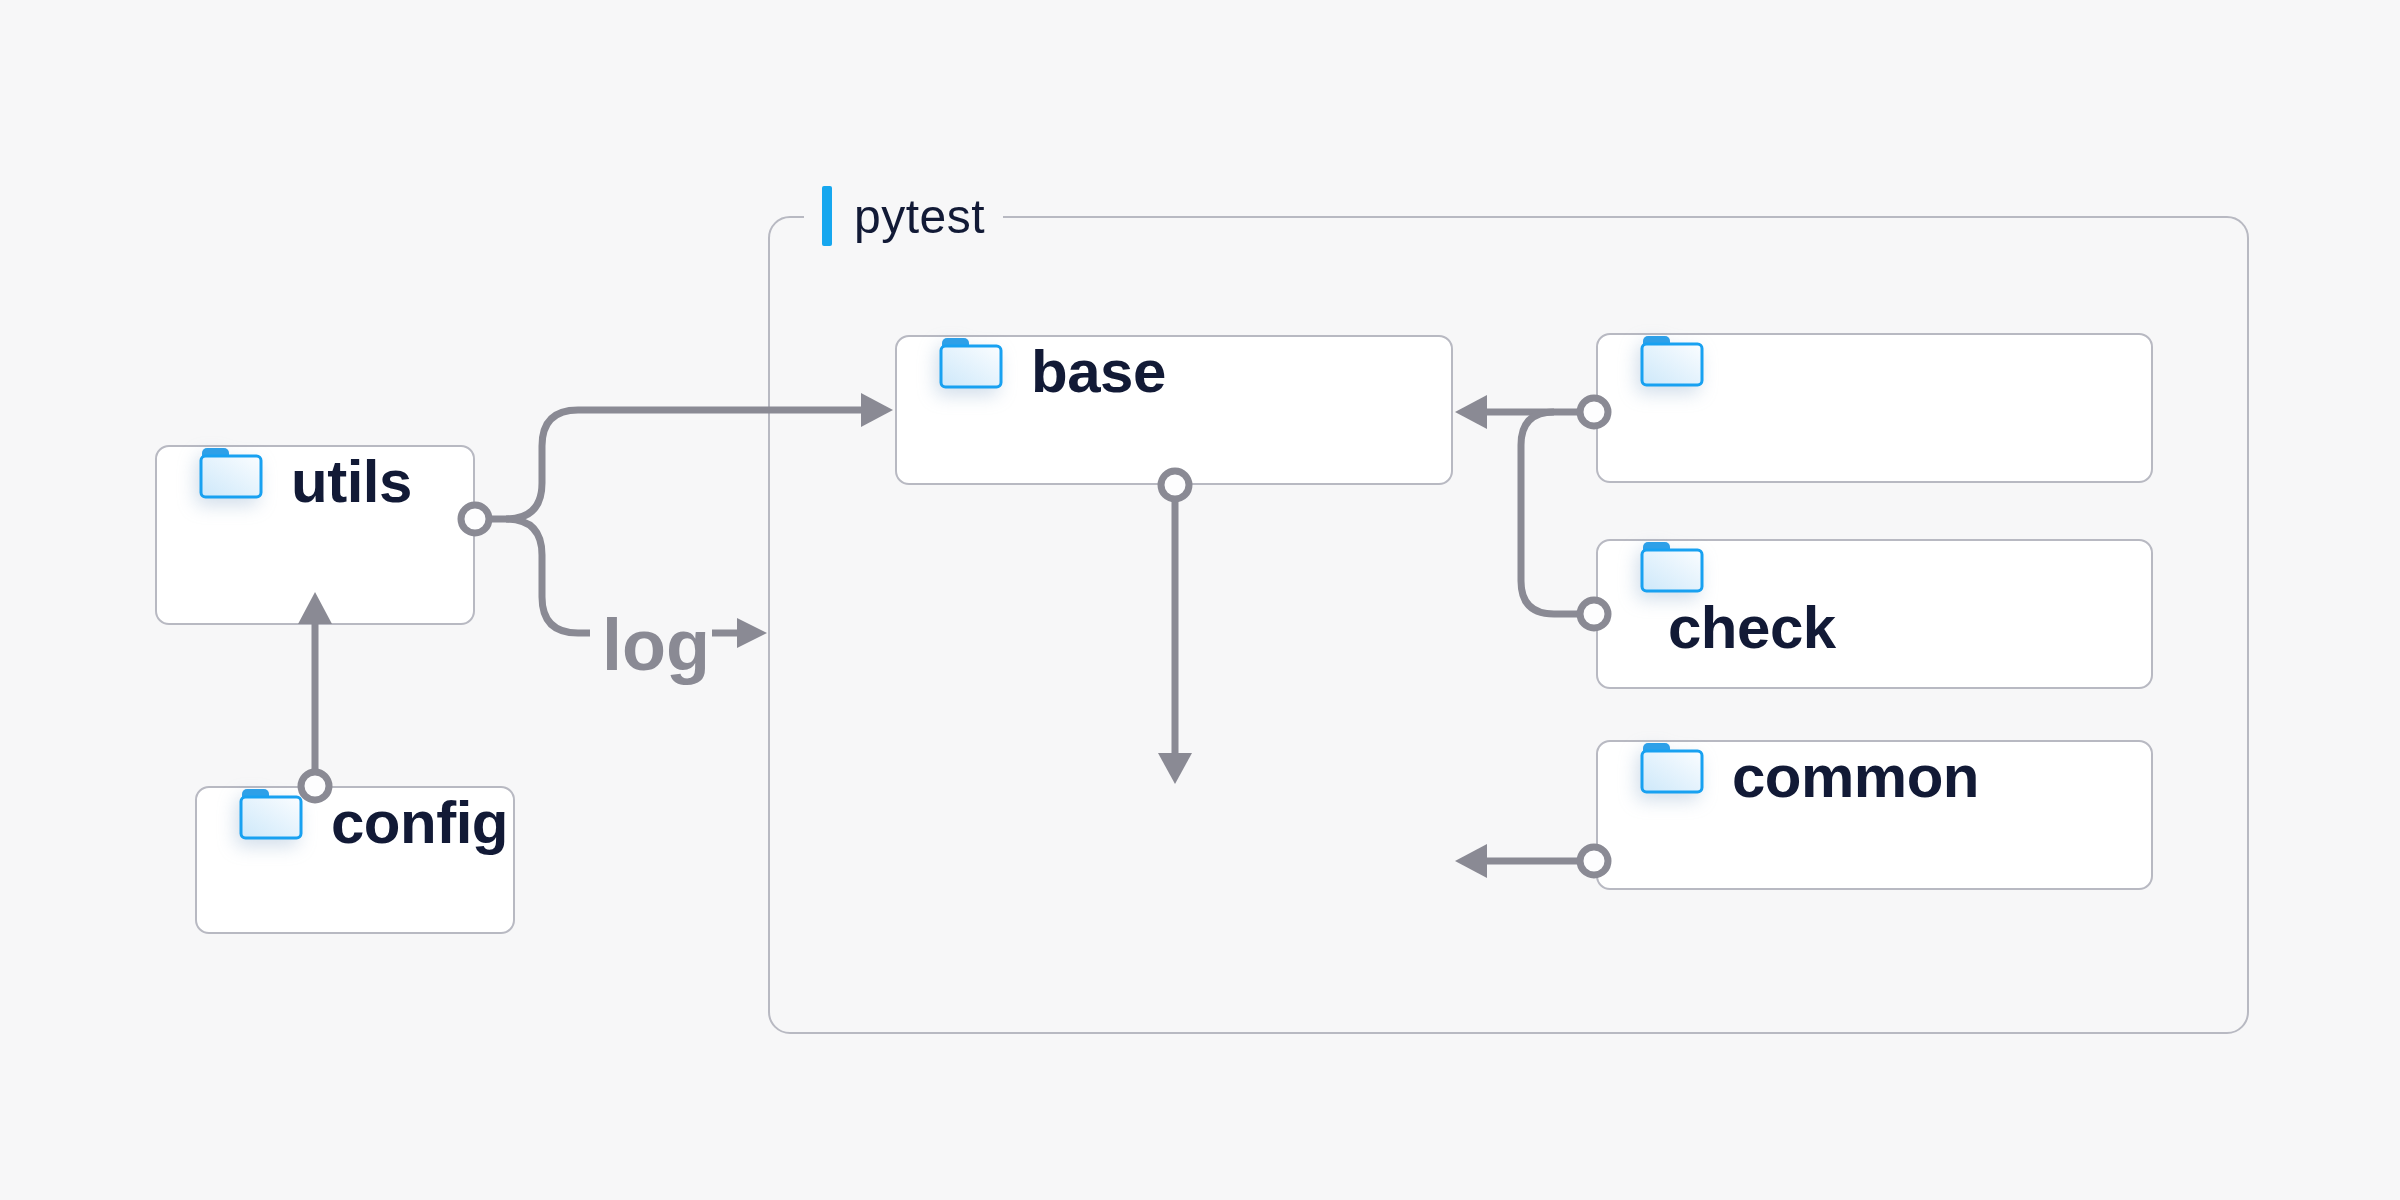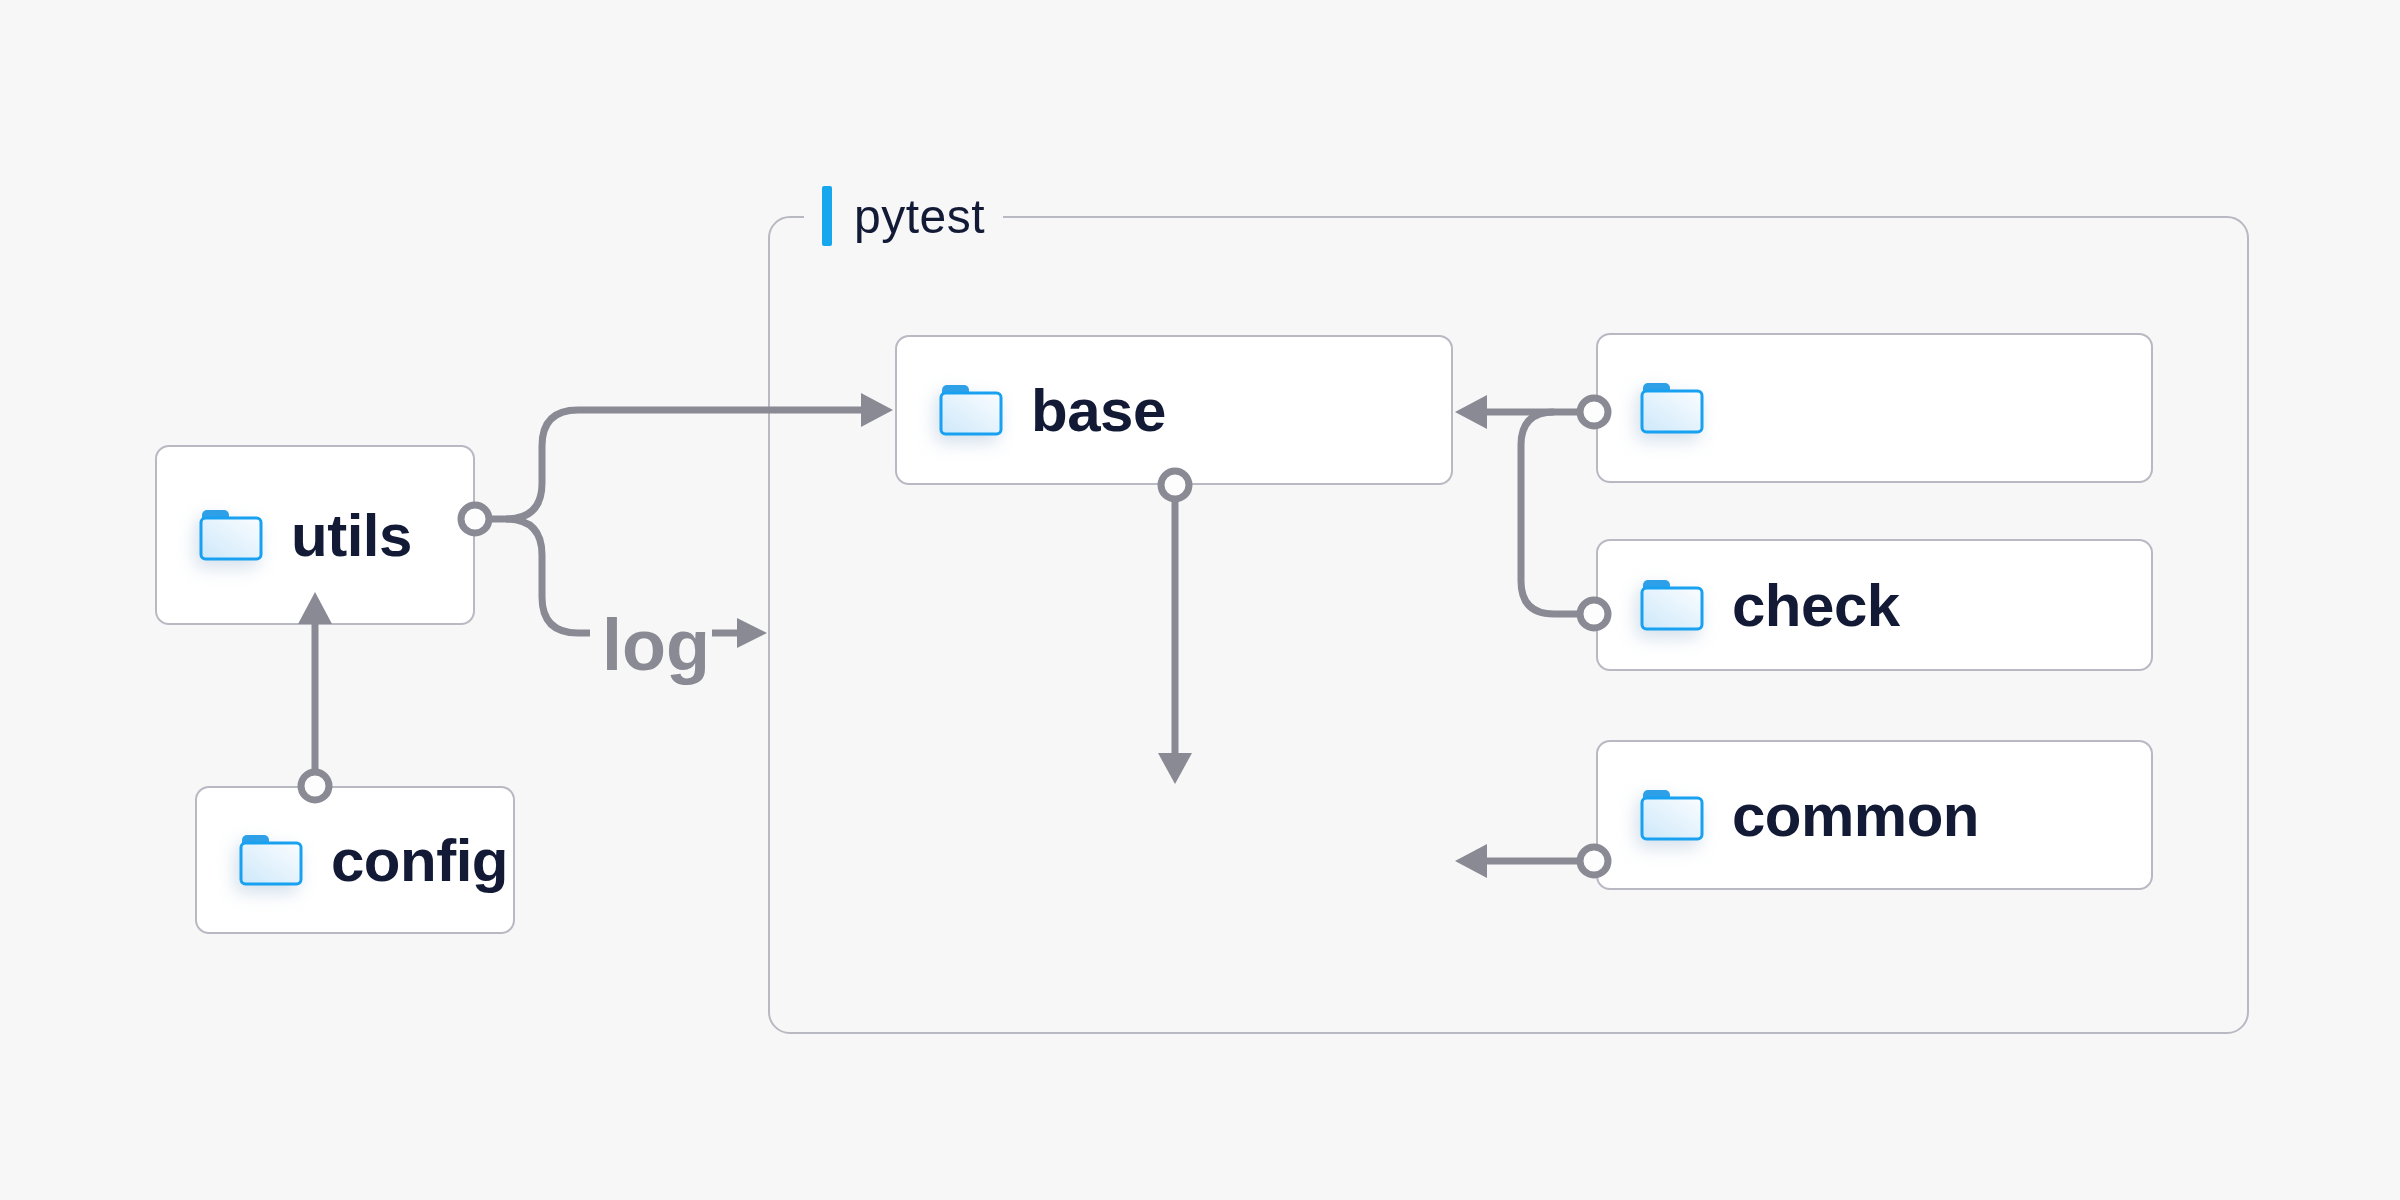--- a/index.html
+++ b/index.html
@@ -34,21 +34,21 @@
   .group-label .group-title{
     font-size:48px;font-weight:400;color:#121a36;letter-spacing:.5px;
   }
 
   
   .node{
     position:absolute;
     background:#ffffff;
     border:2px solid #b8b9c2;
     border-radius:14px;
-    display:flex;align-items:center;
+    display:flex;
     padding-left:42px;
     box-sizing:border-box;
     z-index:2;
   }
   .node .label{
     font-size:60px;font-weight:700;color:#121a36;
     margin-left:28px;letter-spacing:-0.5px;
     white-space:nowrap;
   }
   .folder-svg{
@@ -127,21 +127,21 @@
           <linearGradient id="fg4" x1="1" y1="0" x2="0" y2="1">
         <stop offset="0" stop-color="#fbfdff"></stop>
             <stop offset="1" stop-color="#cde8fa"></stop>
           </linearGradient>
         </defs>
       <rect x="3" y="1" width="27" height="16" rx="5" fill="#2ea0e8"></rect>
       <rect x="2" y="9" width="60" height="41" rx="4.5" fill="url(#fg4)" stroke="#18a1f1" stroke-width="3"></rect>
     </svg>
   </div>
 
-  <div class="node" style="left:1596px;top:539px;width:557px;height:132px;">
+  <div class="node" style="left:1596px;top:539px;width:557px;height:150px;flex-direction:column;">
     <svg class="folder-svg" viewBox="0 0 64 52">
       <defs>
           <linearGradient id="fg5" x1="1" y1="0" x2="0" y2="1">
         <stop offset="0" stop-color="#fbfdff"></stop>
             <stop offset="1" stop-color="#cde8fa"></stop>
           </linearGradient>
         </defs>
       <rect x="3" y="1" width="27" height="16" rx="5" fill="#2ea0e8"></rect>
       <rect x="2" y="9" width="60" height="41" rx="4.5" fill="url(#fg5)" stroke="#18a1f1" stroke-width="3"></rect>
     </svg>

